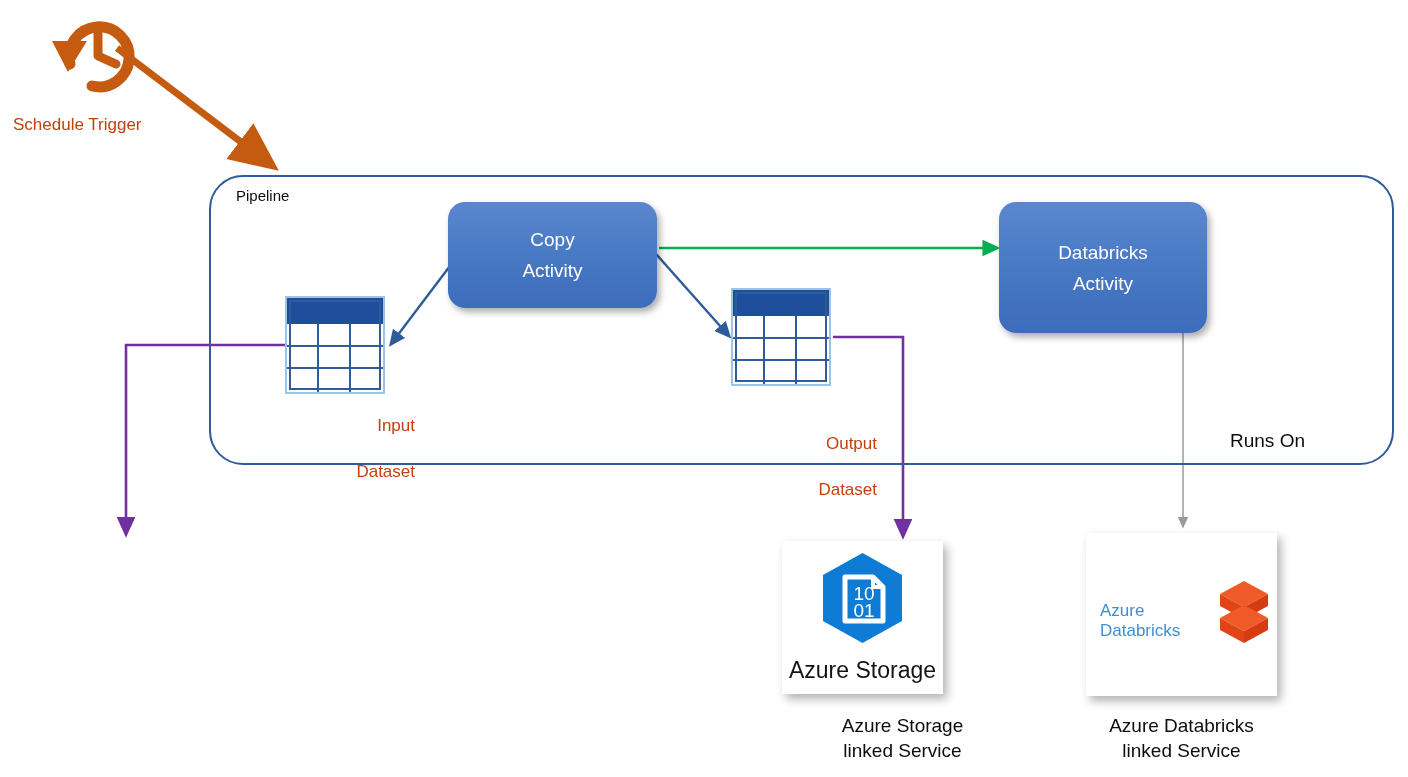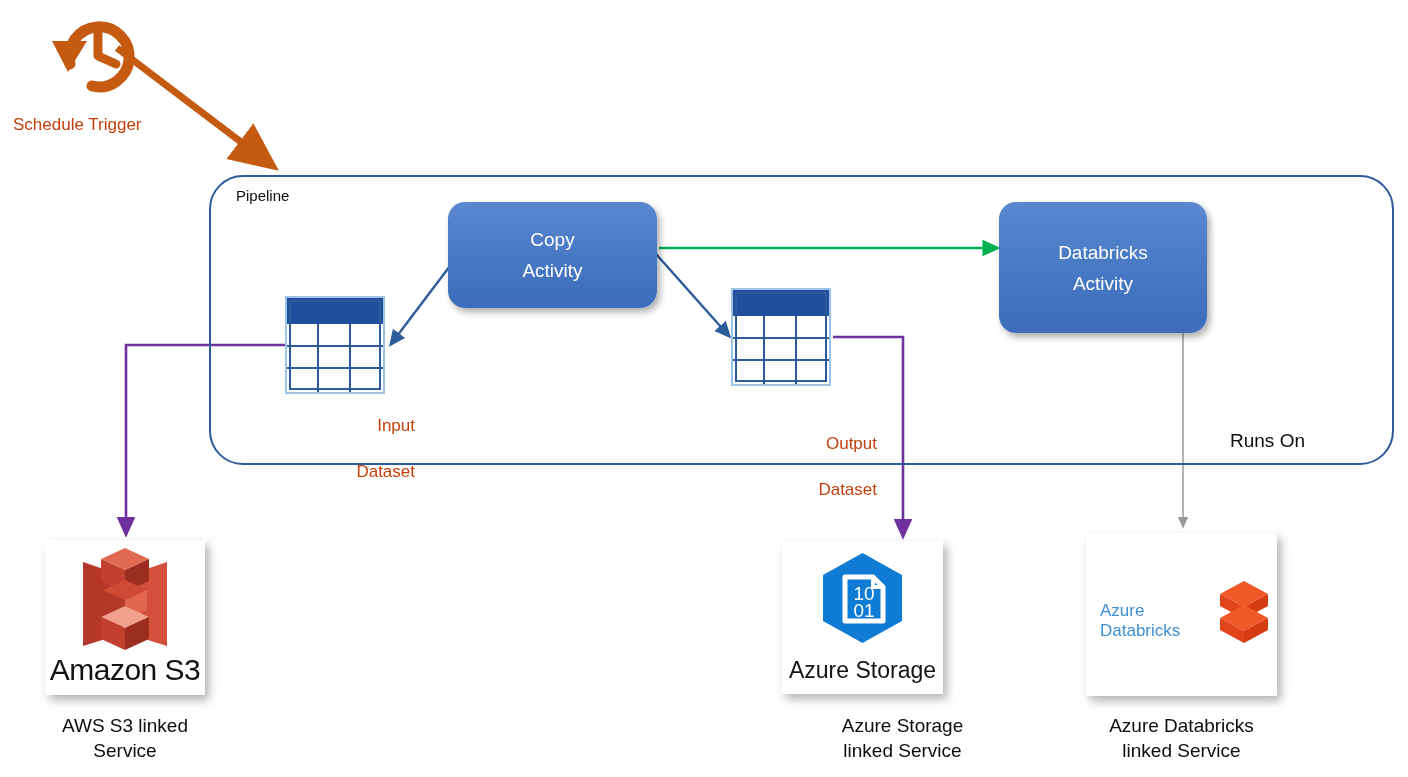--- a/index.html
+++ b/index.html
@@ -191,47 +191,20 @@
     </div>
     <div class="inner-frame"></div>
   </div>
   <div class="lbl center" id="output-dataset-label">
     <span>Output</span><br>
     <span>Dataset</span>
   </div>
 
   <div id="runs-on-label">Runs On</div>
 
-  <div class="service-tile" id="s3-tile">
-    <svg width="160" height="118" viewBox="0 0 160 118">
-
-      <path d="M38,22 L70,33 L70,96 L38,106 Z" fill="#B5372A"></path>
-      <path d="M70,33 L78,28 L78,100 L70,96 Z" fill="#8E2A20"></path>
-
-      <path d="M122,22 L90,33 L90,96 L122,106 Z" fill="#D4503C"></path>
-      <path d="M90,33 L82,28 L82,100 L90,96 Z" fill="#E4604A"></path>
-
-      <path d="M80,8 L104,19 L80,30 L56,19 Z" fill="#E06A52"></path>
-      <path d="M56,19 L80,30 L80,52 L56,41 Z" fill="#C2402F"></path>
-      <path d="M104,19 L80,30 L80,52 L104,41 Z" fill="#9B2E21"></path>
-
-      <path d="M80,40 L102,50 L102,70 L80,80 L58,70 L58,50 Z" fill="#CF4B35"></path>
-      <path d="M58,50 L80,60 L80,80 L58,70 Z" fill="#B33A28"></path>
-      <path d="M102,50 L80,60 L80,80 L102,70 Z" fill="#E2664D"></path>
-
-      <path d="M80,66 L104,77 L80,88 L56,77 Z" fill="#F0A08C"></path>
-      <path d="M56,77 L80,88 L80,110 L56,99 Z" fill="#C2402F"></path>
-      <path d="M104,77 L80,88 L80,110 L104,99 Z" fill="#9B2E21"></path>
-    </svg>
-    <div class="s3-word">Amazon S3</div>
-  </div>
-  <div class="tile-caption" id="s3-caption">
-    <span>AWS S3 linked</span><br>
-    <span>Service</span>
-  </div>
 
   <div class="service-tile" id="storage-tile">
     <svg width="161" height="116" viewBox="0 0 161 116">
 
       <polygon points="80.5,12 120,34 120,80 80.5,102 41,80 41,34" fill="#0E7BD4"></polygon>
 
       <path d="M63,36 L91,36 L101,46 L101,80 L63,80 Z" fill="none" stroke="#ffffff" stroke-width="5" stroke-linejoin="round"></path>
       <path d="M91,36 L91,46 L101,46" fill="none" stroke="#ffffff" stroke-width="4"></path>
       <text x="82" y="59" font-family="'Liberation Sans',sans-serif" font-size="19" fill="#ffffff" text-anchor="middle">10</text>
       <text x="82" y="76" font-family="'Liberation Sans',sans-serif" font-size="19" fill="#ffffff" text-anchor="middle">01</text>

